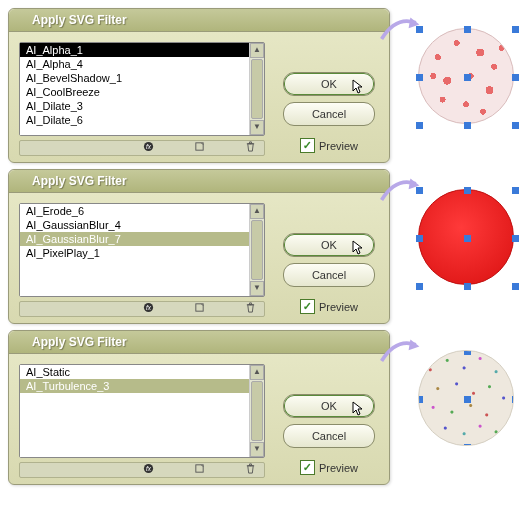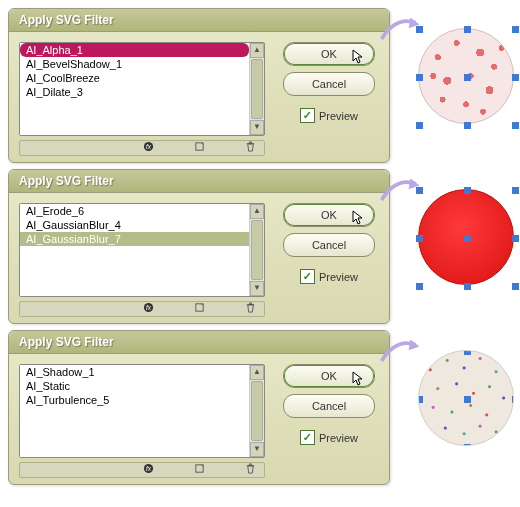--- a/index.html
+++ b/index.html
@@ -20,21 +20,21 @@
     width: 380px;
     background: linear-gradient(#e8e9c8, #d8d9b0);
     border: 1px solid #9a9b7a;
     border-radius: 6px;
     box-shadow: 1px 1px 3px rgba(0,0,0,0.15);
   }
   .titlebar {
     background: linear-gradient(#c5c99a, #b0b57c);
     border-bottom: 1px solid #9a9b7a;
     border-radius: 6px 6px 0 0;
-    padding: 4px 10px;
+    padding: 4px 23px;
     font-weight: bold;
     color: #fff;
     text-shadow: 1px 1px 1px rgba(80,80,50,0.6);
     font-size: 12px;
   }
   .body {
     display: flex;
     padding: 10px 10px 6px 10px;
     gap: 14px;
   }
@@ -60,23 +60,22 @@
     padding: 1px 6px;
     font-size: 11px;
     white-space: nowrap;
     cursor: default;
   }
   .list-item.selected {
     background: #b6bb8a;
     color: #fff;
   }
   .list-item.selected-blue {
-    background: #be185d;
+    background: #000000;
     color:#fff;
-    border-radius:6px;
   }
   .scrollbar {
     width: 14px;
     background: #e3e5d2;
     display:flex;
     flex-direction:column;
     justify-content:space-between;
   }
   .sb-btn {
     height:13px;
@@ -121,20 +120,21 @@
     border-radius: 11px;
     font-size:11px;
     color:#333;
     display:flex;
     align-items:center;
     justify-content:center;
     position:relative;
   }
   .btn.default {
     box-shadow: 0 0 0 1px #5a8a3a inset;
+    margin-top: 30px;
   }
   .cursor {
     position:absolute;
     right:6px;
     top:6px;
     pointer-events:none;
   }
   .cursor svg { width:16px; height:16px; }
   .checkbox-row {
     margin-top:6px;
@@ -236,23 +236,25 @@
 
 <div id="root">
     <div class="dialog-row">
     <div class="dialog">
       <div class="titlebar">Apply SVG Filter</div>
       <div class="body">
         <div class="list-col">
           <div class="listbox-wrap">
             <div class="listbox">
                 <div class="list-item selected-blue">AI_Alpha_1</div>
+                <div class="list-item ">AI_Alpha_4</div>
                 <div class="list-item ">AI_BevelShadow_1</div>
                 <div class="list-item ">AI_CoolBreeze</div>
                 <div class="list-item ">AI_Dilate_3</div>
+                <div class="list-item ">AI_Dilate_6</div>
               </div>
             <div class="scrollbar">
               <div class="sb-btn">▲</div>
               <div class="sb-thumb"></div>
               <div class="sb-btn">▼</div>
             </div>
           </div>
           <div class="list-footer">
             <span class="footer-icon">
               <svg viewBox="0 0 12 12">
@@ -311,20 +313,21 @@
     <div class="dialog-row">
     <div class="dialog">
       <div class="titlebar">Apply SVG Filter</div>
       <div class="body">
         <div class="list-col">
           <div class="listbox-wrap">
             <div class="listbox">
                 <div class="list-item ">AI_Erode_6</div>
                 <div class="list-item ">AI_GaussianBlur_4</div>
                 <div class="list-item selected">AI_GaussianBlur_7</div>
+                <div class="list-item ">AI_PixelPlay_1</div>
               </div>
             <div class="scrollbar">
               <div class="sb-btn">▲</div>
               <div class="sb-thumb"></div>
               <div class="sb-btn">▼</div>
             </div>
           </div>
           <div class="list-footer">
             <span class="footer-icon">
               <svg viewBox="0 0 12 12">
@@ -380,23 +383,22 @@
         <div class="handle " style="left:93px;top:93px"></div>
     </div>
   </div>
     <div class="dialog-row">
     <div class="dialog">
       <div class="titlebar">Apply SVG Filter</div>
       <div class="body">
         <div class="list-col">
           <div class="listbox-wrap">
             <div class="listbox">
-                <div class="list-item ">AI_Shadow_1</div>
                 <div class="list-item ">AI_Static</div>
-                <div class="list-item ">AI_Turbulence_5</div>
+                <div class="list-item selected">AI_Turbulence_3</div>
               </div>
             <div class="scrollbar">
               <div class="sb-btn">▲</div>
               <div class="sb-thumb"></div>
               <div class="sb-btn">▼</div>
             </div>
           </div>
           <div class="list-footer">
             <span class="footer-icon">
               <svg viewBox="0 0 12 12">

